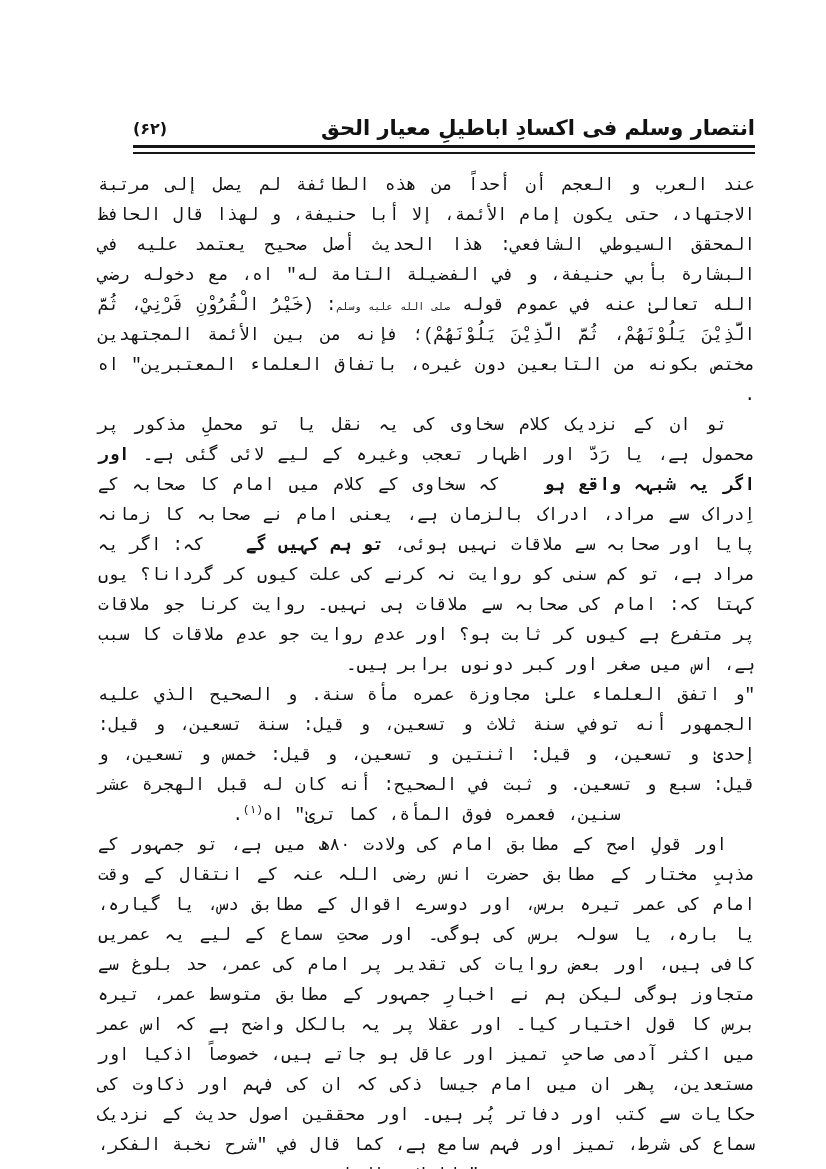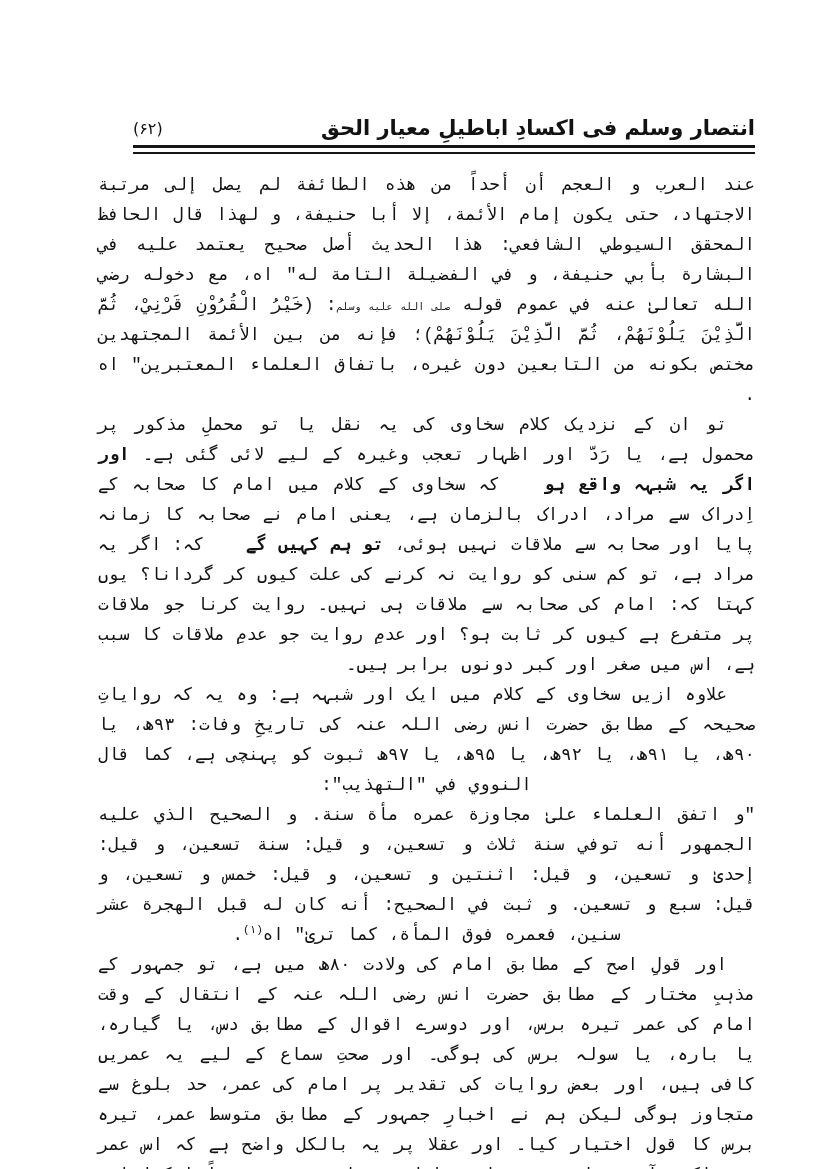--- a/index.html
+++ b/index.html
@@ -8,21 +8,21 @@
     margin:0 auto;direction:rtl;color:#121212;
     font-family:"DejaVu Sans", sans-serif;
     overflow:hidden;
   }
   .content{margin:0 71px 0 98px;}
   .page-header{
     margin-top:116px;display:flex;justify-content:space-between;
     align-items:flex-end;padding-left:35px;
   }
   .book-title{font-size:21px;font-weight:bold;letter-spacing:-0.5px;}
-  .page-number{font-size:16px;font-weight:normal;padding-bottom:2px;}
+  .page-number{font-size:16px;font-weight:bold;padding-bottom:2px;}
   .double-rule{
     margin-top:5px;margin-left:35px;height:4px;
     border-top:3px solid #161616;border-bottom:2px solid #161616;
   }
   .double-rule.bottom{margin-top:12px;margin-left:38px;}
   main{margin-top:16px;font-size:17.5px;line-height:30px;text-align:justify;text-justify:inter-word;font-family:Liberation Mono, monospace;}
   main p{margin:0;padding:0;}
   .indent{text-indent:28px;}
   .center-last{text-align-last:center;}
   .b{font-weight:bold;margin-left:31px;}
@@ -50,21 +50,20 @@
       <span class="page-number">(۶۲)</span>
     </header>
 
     <div class="double-rule"></div>
 
     <main>
       <p><span>عند العرب و العجم أن أحداً من هذه الطائفة لم يصل إلى مرتبة الاجتهاد، حتى يكون إمام الأئمة، إلا أبا حنيفة، و لهذا قال الحافظ المحقق السيوطي الشافعي: هذا الحديث أصل صحيح يعتمد عليه في البشارة بأبي حنيفة، و في الفضيلة التامة له" اه، مع دخوله رضي الله تعالىٰ عنه في عموم قوله </span><span class="honorific">صلى الله عليه وسلم</span><span>: (خَيْرُ الْقُرُوْنِ قَرْنِيْ، ثُمَّ الَّذِيْنَ يَلُوْنَهُمْ، ثُمَّ الَّذِيْنَ يَلُوْنَهُمْ)؛ فإنه من بين الأئمة المجتهدين مختص بكونه من التابعين دون غيره، باتفاق العلماء المعتبرين" اه .</span></p>
 
       <p class="indent"><span>تو ان کے نزدیک کلام سخاوی کی یہ نقل یا تو محملِ مذکور پر محمول ہے، یا رَدّ اور اظہار تعجب وغیرہ کے لیے لائی گئی ہے۔ </span><span class="b">اور اگر یہ شبہہ واقع ہو </span><span>کہ سخاوی کے کلام میں امام کا صحابہ کے اِدراک سے مراد، ادراک بالزمان ہے، یعنی امام نے صحابہ کا زمانہ پایا اور صحابہ سے ملاقات نہیں ہوئی، </span><span class="b">تو ہم کہیں گے </span><span>کہ: اگر یہ مراد ہے، تو کم سنی کو روایت نہ کرنے کی علت کیوں کر گردانا؟ یوں کہتا کہ: امام کی صحابہ سے ملاقات ہی نہیں۔ روایت کرنا جو ملاقات پر متفرع ہے کیوں کر ثابت ہو؟ اور عدمِ روایت جو عدمِ ملاقات کا سبب ہے، اس میں صغر اور کبر دونوں برابر ہیں۔</span></p>
 
-      <p class="indent center-last">علاوہ ازیں سخاوی کے کلام میں ایک اور شبہہ ہے: وہ یہ کہ روایاتِ صحیحہ کے مطابق حضرت انس رضی اللہ عنہ کی تاریخِ وفات: ۹۳ھ، یا ۹۰ھ، یا ۹۱ھ، یا ۹۲ھ، یا ۹۵ھ، یا ۹۷ھ ثبوت کو پہنچی ہے، کما قال النووي في "التهذيب":</p>
 
       <p class="center-last"><span>"و اتفق العلماء علىٰ مجاوزة عمره مأة سنة. و الصحيح الذي عليه الجمهور أنه توفي سنة ثلاث و تسعين، و قيل: سنة تسعين، و قيل: إحدىٰ و تسعين، و قيل: اثنتين و تسعين، و قيل: خمس و تسعين، و قيل: سبع و تسعين. و ثبت في الصحيح: أنه كان له قبل الهجرة عشر سنين، فعمره فوق المأة، كما ترىٰ" اه</span><sup class="fn-ref">(١)</sup><span>.</span></p>
 
       <p class="indent center-last">اور قولِ اصح کے مطابق امام کی ولادت ۸۰ھ میں ہے، تو جمہور کے مذہبِ مختار کے مطابق حضرت انس رضی اللہ عنہ کے انتقال کے وقت امام کی عمر تیرہ برس، اور دوسرے اقوال کے مطابق دس، یا گیارہ، یا بارہ، یا سولہ برس کی ہوگی۔ اور صحتِ سماع کے لیے یہ عمریں کافی ہیں، اور بعض روایات کی تقدیر پر امام کی عمر، حد بلوغ سے متجاوز ہوگی لیکن ہم نے اخبارِ جمہور کے مطابق متوسط عمر، تیرہ برس کا قول اختیار کیا۔ اور عقلا پر یہ بالکل واضح ہے کہ اس عمر میں اکثر آدمی صاحبِ تمیز اور عاقل ہو جاتے ہیں، خصوصاً اذکیا اور مستعدین، پھر ان میں امام جیسا ذکی کہ ان کی فہم اور ذکاوت کی حکایات سے کتب اور دفاتر پُر ہیں۔ اور محققین اصول حدیث کے نزدیک سماع کی شرط، تمیز اور فہم سامع ہے، کما قال في "شرح نخبة الفكر، و شرحه" للعلامة العلوي:</p>
     </main>
 
     <div class="footnote-sep"></div>
 
     <div class="footnote">
       <span class="fn-marker">(١)</span>

